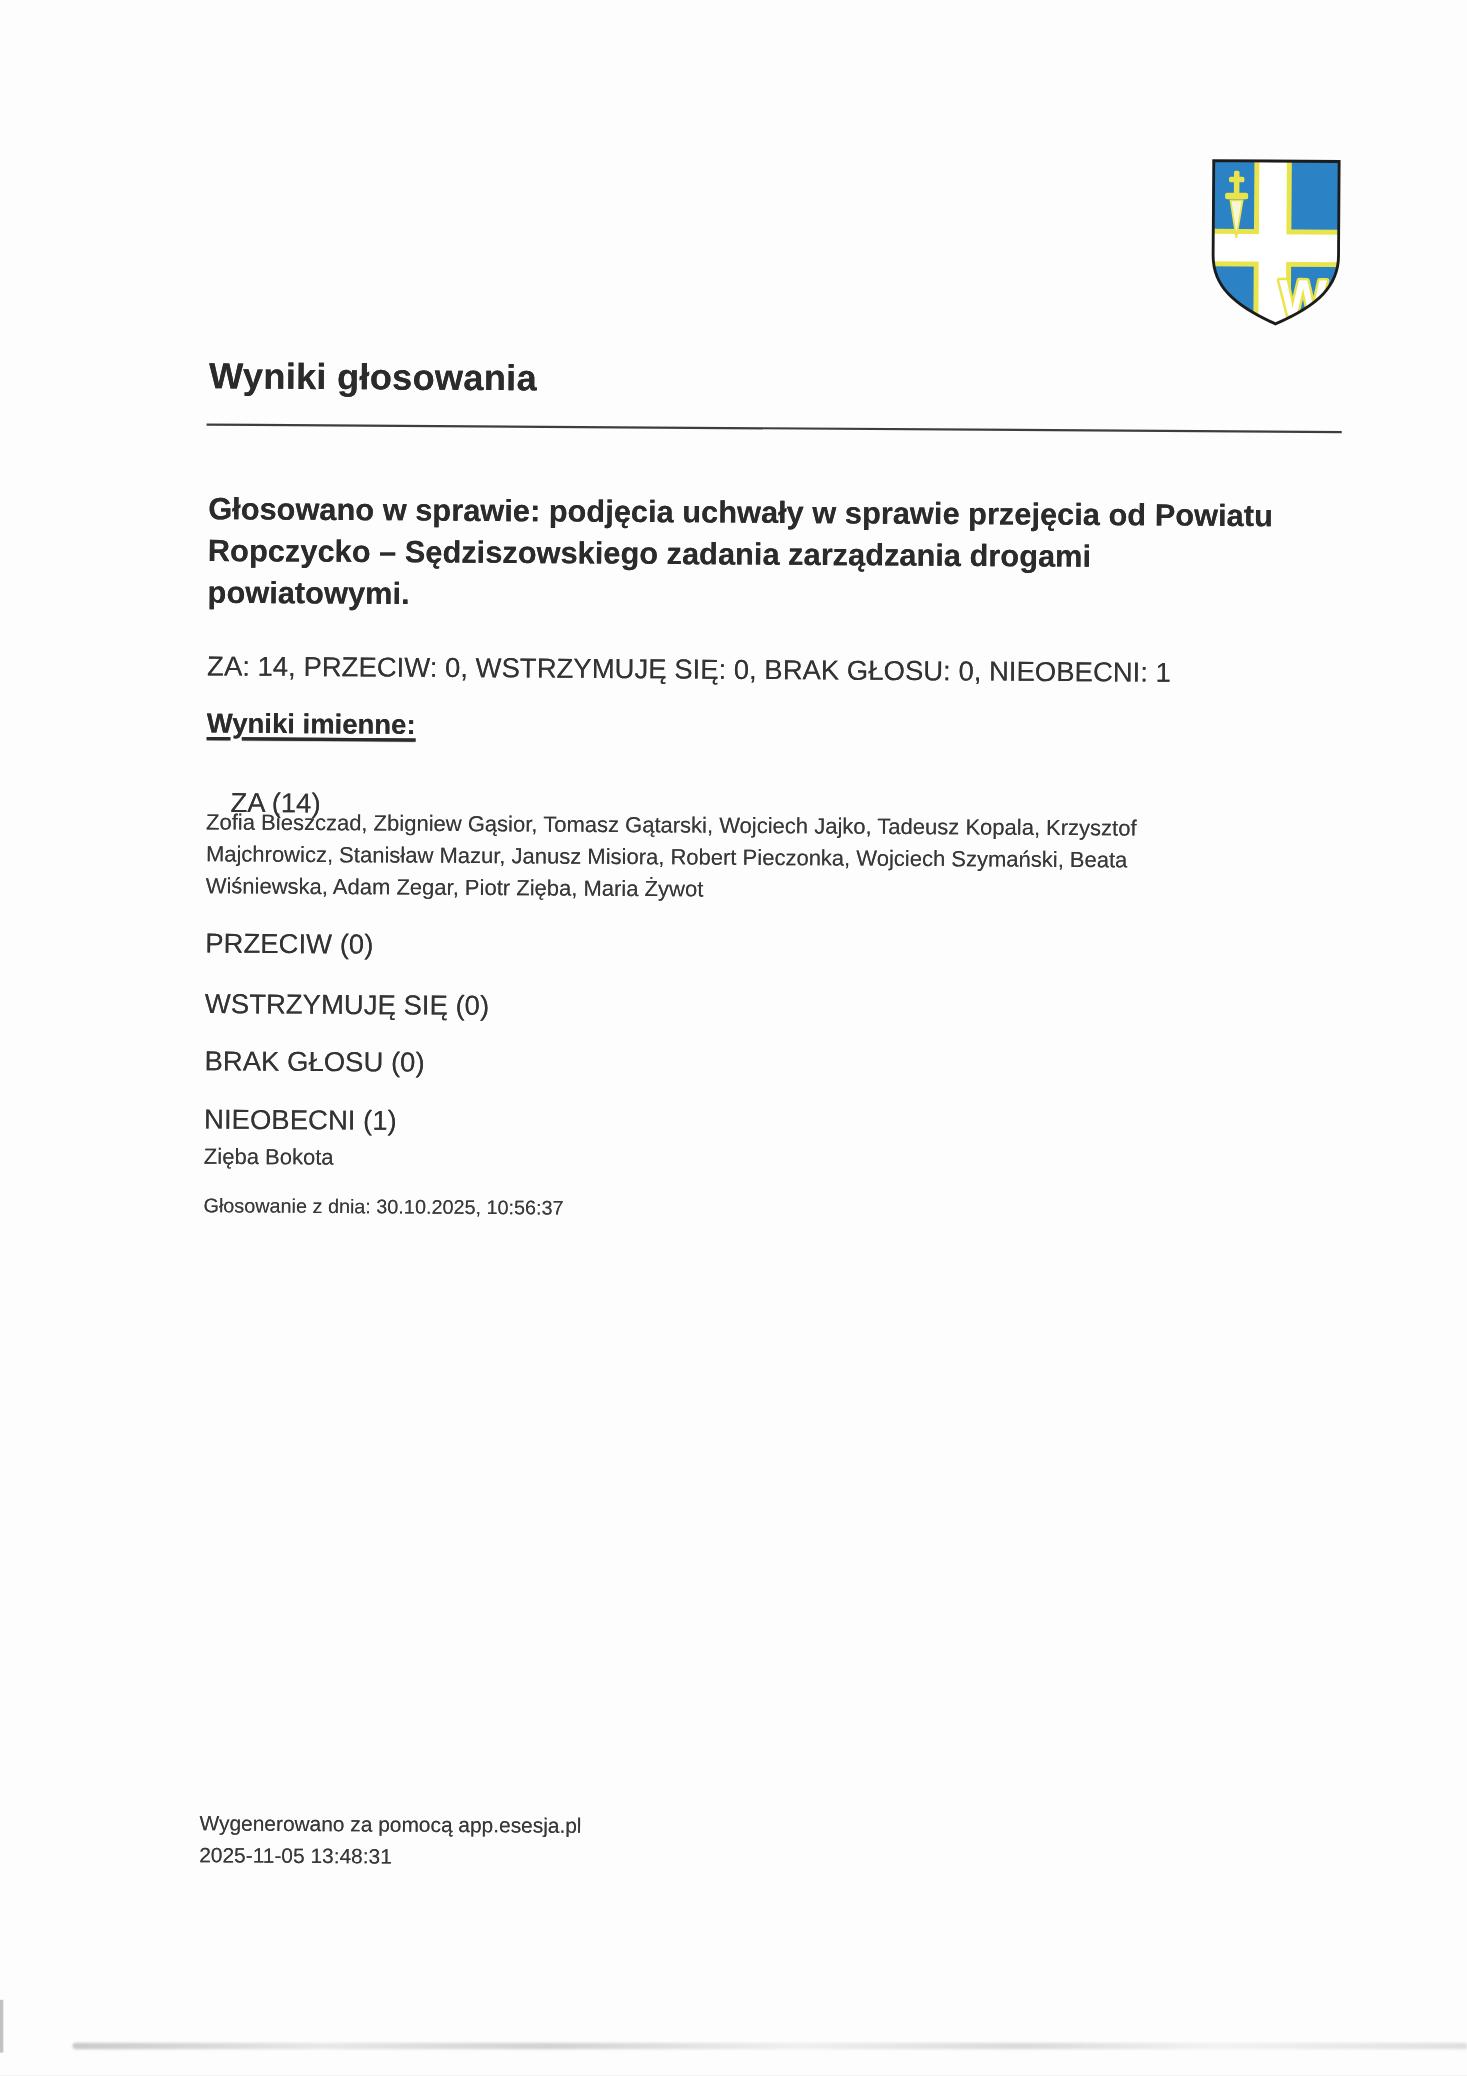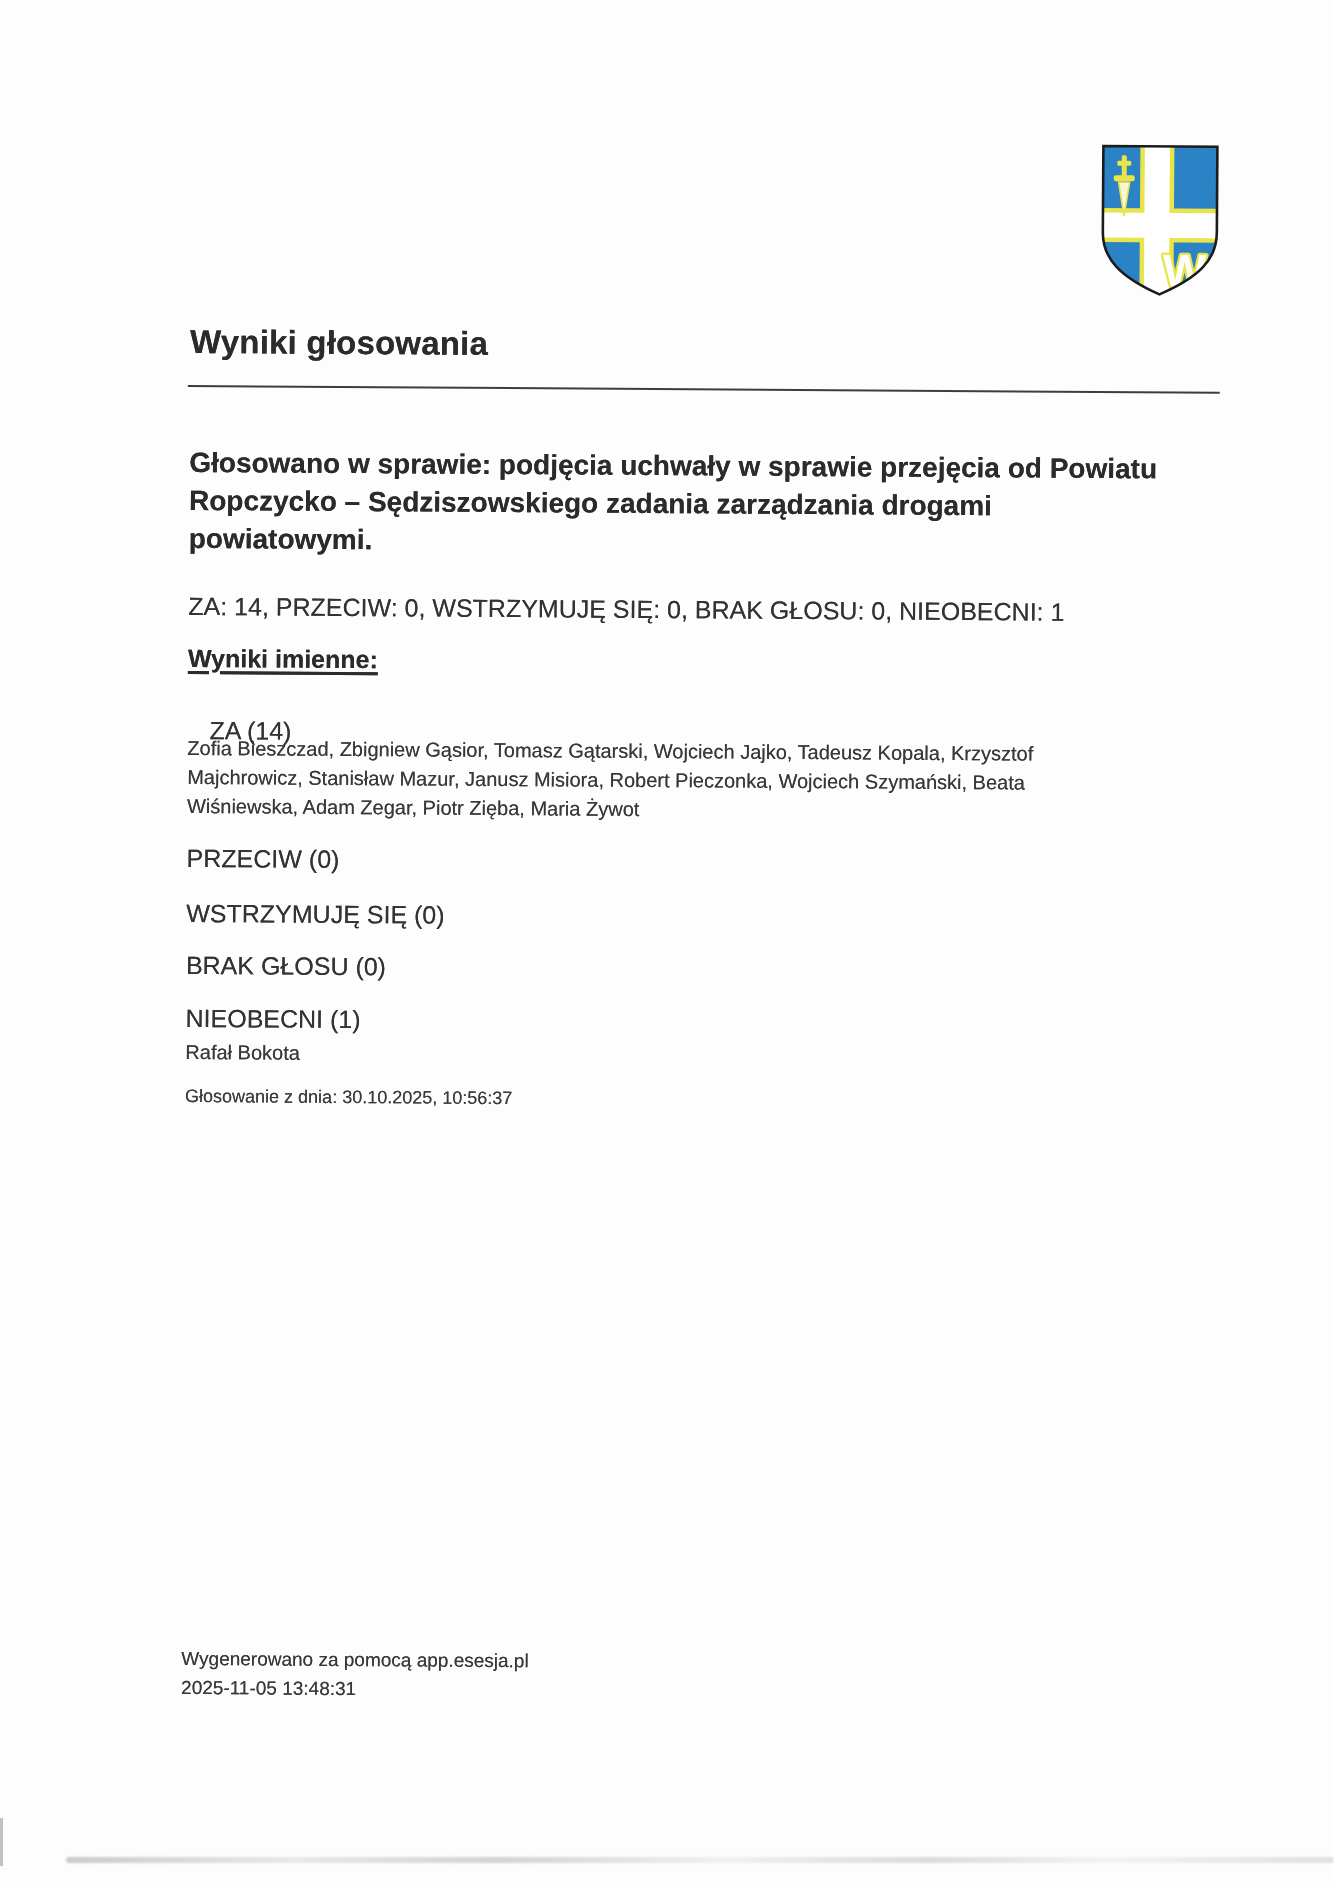--- a/index.html
+++ b/index.html
@@ -133,21 +133,21 @@
     </div>
 
     <div class="abs section-header" style="top:843px;">PRZECIW (0)</div>
 
     <div class="abs section-header" style="top:898px;">WSTRZYMUJĘ SIĘ (0)</div>
 
     <div class="abs section-header" style="top:950px;">BRAK GŁOSU (0)</div>
 
     <div class="abs section-header" style="top:1003px;">NIEOBECNI (1)</div>
     <div class="abs names" style="top:1038px;">
-      <div>Rafał Bokota</div>
+      <div>Zięba Bokota</div>
     </div>
 
     <div class="abs vote-date">Głosowanie z dnia: 30.10.2025, 10:56:37</div>
 
     <div class="abs footer">
       <div>Wygenerowano za pomocą app.esesja.pl</div>
       <div>2025-11-05 13:48:31</div>
     </div>
 
   </div>

